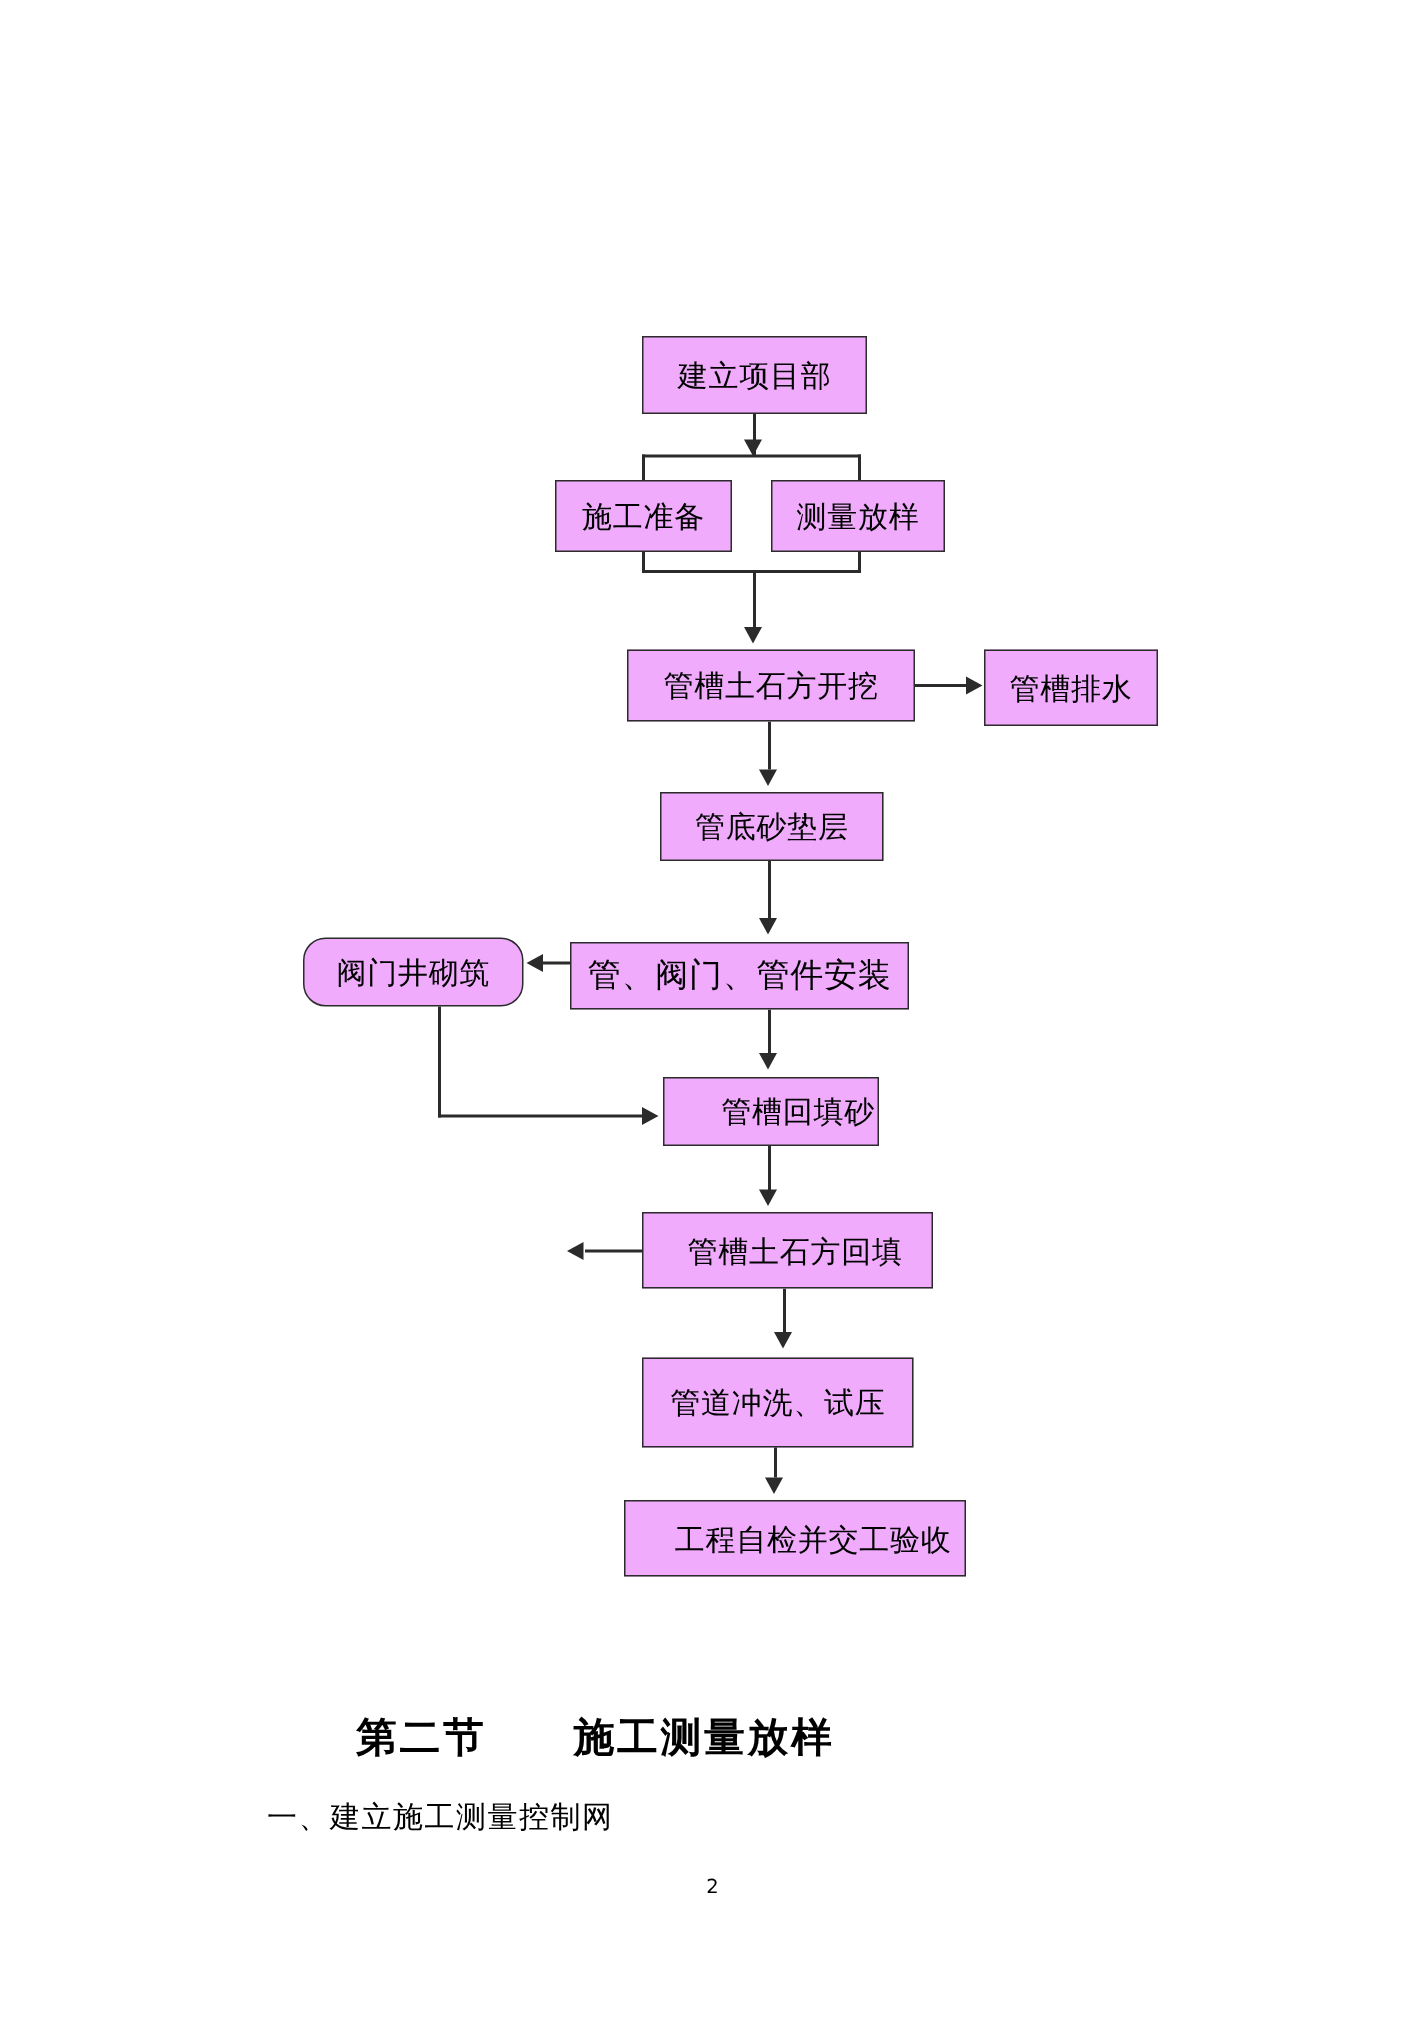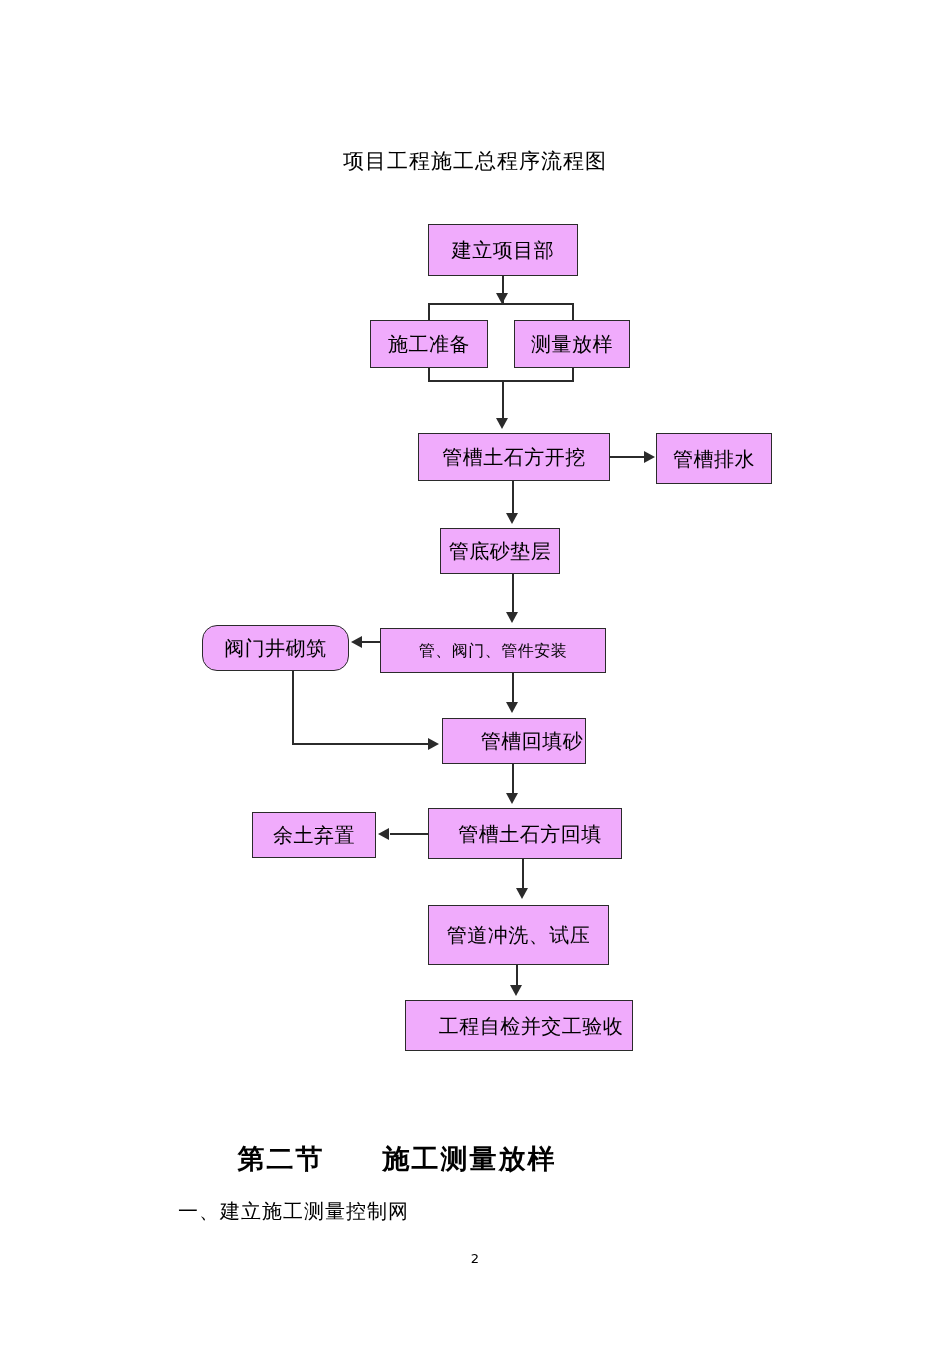--- a/index.html
+++ b/index.html
@@ -83,21 +83,21 @@
     display: flex;
     align-items: center;
     justify-content: center;
     font-family: "DejaVu Serif", "Liberation Serif", serif;
     font-size: 20px;
     line-height: 1;
     letter-spacing: 0.5px;
     white-space: nowrap;
     z-index: 3;
   }
-  .node.small-text { font-size: 16px; }
+  .node.small-text { font-size: 22px; }
 
   
   .ln-v {
     position: absolute;
     width: 2px;
     background: #2b2b2b;
     z-index: 1;
   }
   .ln-h {
     position: absolute;
@@ -126,49 +126,47 @@
     border-top: 6px solid transparent;
     border-bottom: 6px solid transparent;
     border-left: 11px solid #2b2b2b;
   }
 </style>
 </head>
 <body>
 
 <div id="page">
 
-  <div class="doc-title">项目工程施工总程序流程图</div>
 
   <div id="flowchart">
 
     <div class="node" style="left:428px; top:224px; width:150px; height:52px;">建立项目部</div>
 
     <div class="node" style="left:370px; top:320px; width:118px; height:48px;">施工准备</div>
 
     <div class="node" style="left:514px; top:320px; width:116px; height:48px;">测量放样</div>
 
     <div class="node" style="left:418px; top:433px; width:192px; height:48px;">管槽土石方开挖</div>
 
     <div class="node" style="left:656px; top:433px; width:116px; height:51px;">管槽排水</div>
 
-    <div class="node" style="left:440px; top:528px; width:120px; height:46px;">管底砂垫层</div>
+    <div class="node" style="left:440px; top:528px; width:149px; height:46px;">管底砂垫层</div>
 
     <div class="node" style="left:202px; top:625px; width:147px; height:46px;border-radius:15px;">阀门井砌筑</div>
 
     <div class="node small-text" style="left:380px; top:628px; width:226px; height:45px;">管、阀门、管件安装</div>
 
     <div class="node" style="left:442px; top:718px; width:144px; height:46px;padding-left:36px;">管槽回填砂</div>
 
-    <div class="node" style="left:252px; top:812px; width:124px; height:46px;">余土弃置</div>
 
     <div class="node" style="left:428px; top:808px; width:194px; height:51px;padding-left:10px;">管槽土石方回填</div>
 
     <div class="node" style="left:428px; top:905px; width:181px; height:60px;">管道冲洗、试压</div>
 
-    <div class="node" style="left:405px; top:1000px; width:228px; height:51px;padding-left:24px;">工程自检并交工验收</div>
+    <div class="node" style="left:416px; top:1000px; width:228px; height:51px;padding-left:24px;">工程自检并交工验收</div>
 
     <div class="ln-v" style="left:502px; top:276px; height:28px;"></div>
     <div class="ar-d" style="left:496px; top:293px;"></div>
 
     <div class="ln-h" style="left:428px; top:303px; width:146px;"></div>
     <div class="ln-v" style="left:428px; top:303px; height:78px;"></div>
     <div class="ln-v" style="left:572px; top:303px; height:78px;"></div>
 
     <div class="ln-h" style="left:428px; top:380px; width:146px;"></div>
     <div class="ln-v" style="left:502px; top:380px; height:38px;"></div>

